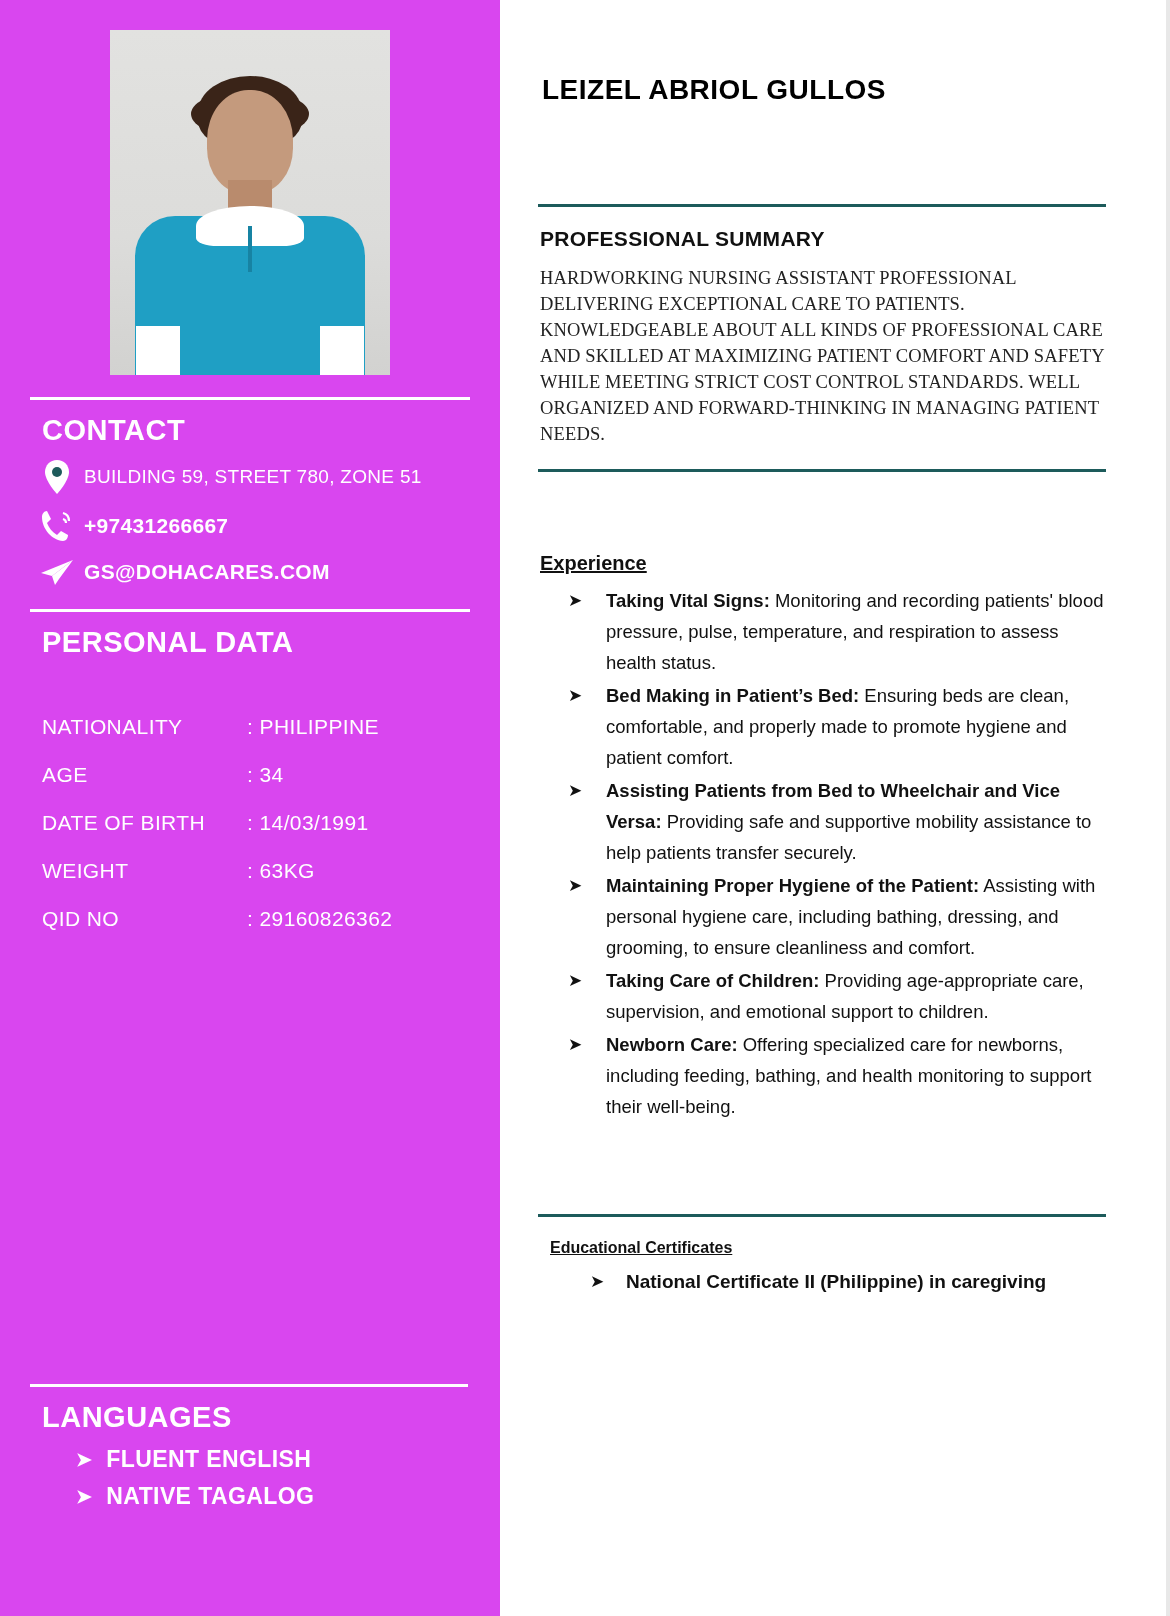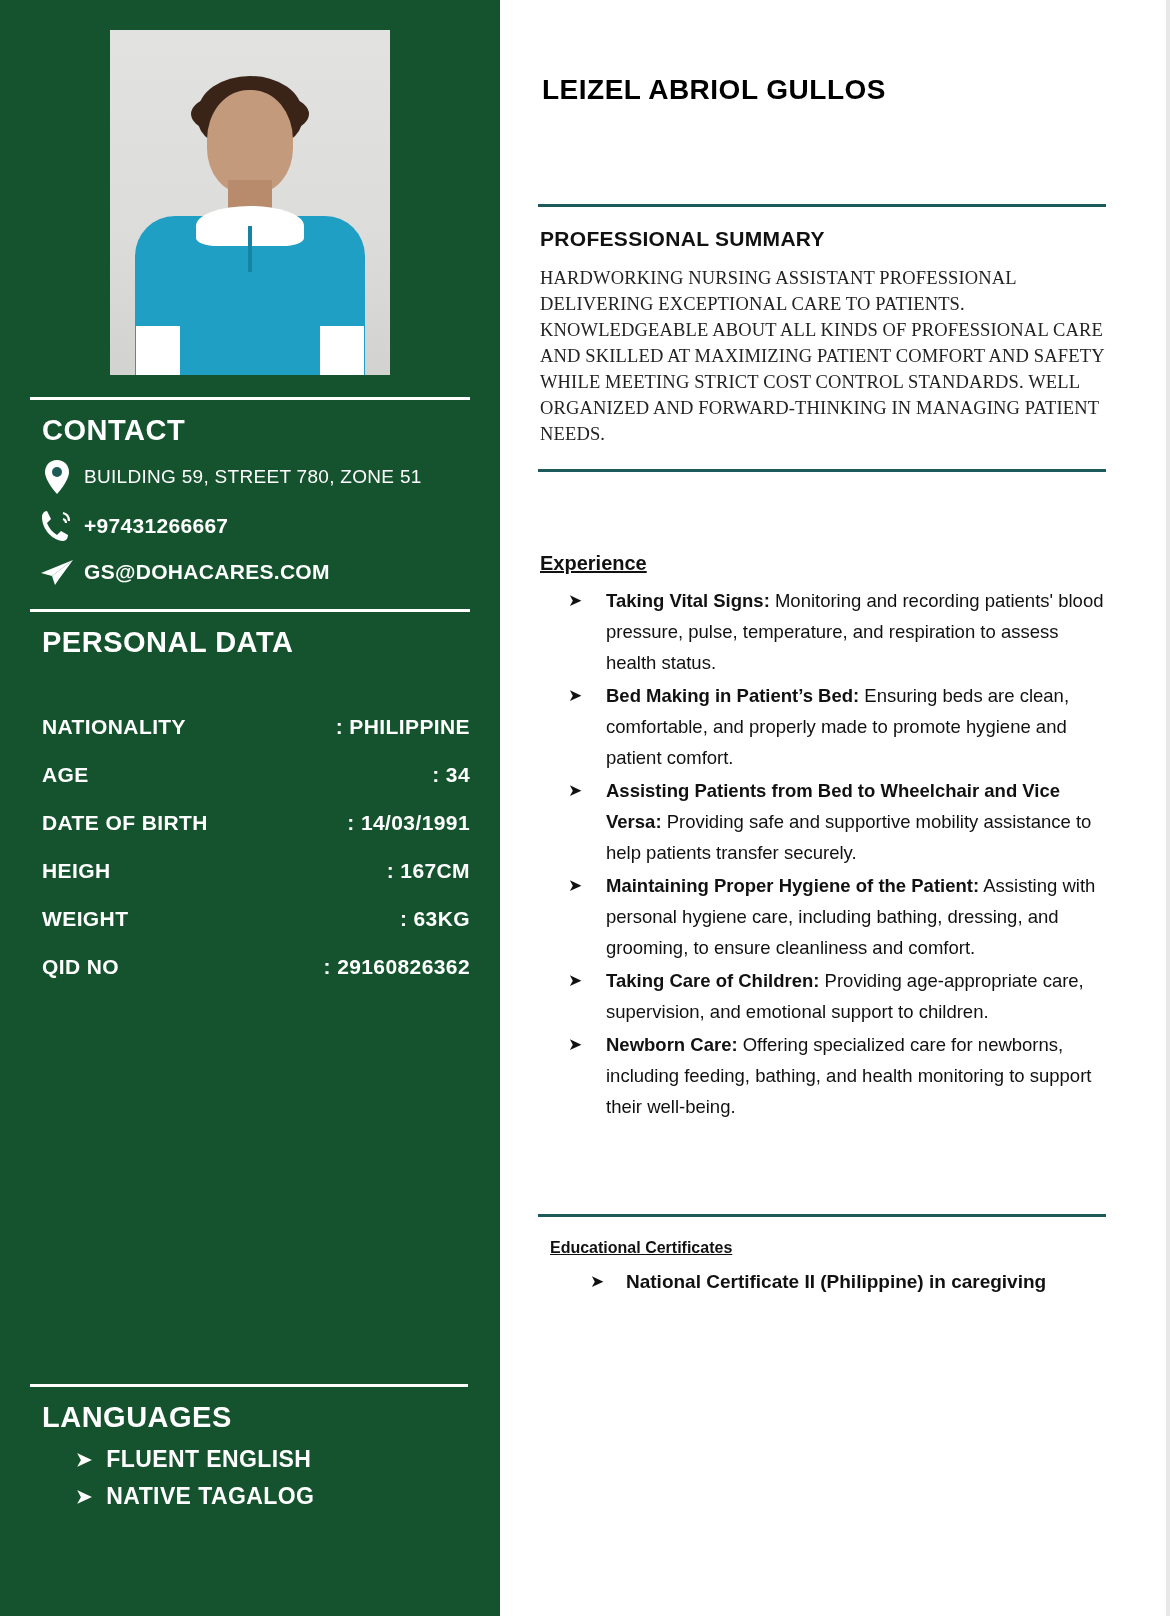--- a/index.html
+++ b/index.html
@@ -19,21 +19,21 @@
     height: 1616px;
     background: #ffffff;
     display: flex;
     box-sizing: border-box;
     border-right: 4px solid #e8e8e8;
   }
 
   
   .left-col {
     width: 500px;
-    background: #14532d;
+    background: #d946ef;
     color: #ffffff;
     box-sizing: border-box;
     padding: 0 30px;
     position: relative;
     flex: 0 0 500px;
   }
   .photo-wrap {
     margin: 30px auto 0 auto;
     width: 280px;
     height: 345px;
@@ -155,25 +155,24 @@
     letter-spacing: 0.3px;
   }
   .c-text.bold { font-weight: bold; font-size: 21px; }
 
   .pd-list {
     margin-top: 56px;
   }
   .pd-row {
     display: flex;
     font-size: 21px;
-    font-weight: bold;
+    font-weight: normal;
     letter-spacing: 0.4px;
     margin-bottom: 24px;
     padding-left: 12px;
-    justify-content: space-between;
   }
   .pd-label { width: 205px; flex: 0 0 205px; }
   .pd-value { }
 
   .lang-block {
     position: absolute;
     left: 30px;
     right: 32px;
     bottom: 96px;
   }
@@ -346,24 +345,20 @@
       </div>
       <div class="pd-row">
         <span class="pd-label">AGE</span>
         <span class="pd-value">: 34</span>
       </div>
       <div class="pd-row">
         <span class="pd-label">DATE OF BIRTH</span>
         <span class="pd-value">: 14/03/1991</span>
       </div>
       <div class="pd-row">
-        <span class="pd-label">HEIGH</span>
-        <span class="pd-value">: 167CM</span>
-      </div>
-      <div class="pd-row">
         <span class="pd-label">WEIGHT</span>
         <span class="pd-value">: 63KG</span>
       </div>
       <div class="pd-row">
         <span class="pd-label">QID NO</span>
         <span class="pd-value">: 29160826362</span>
       </div>
     </div>
 
     <div class="lang-block">

